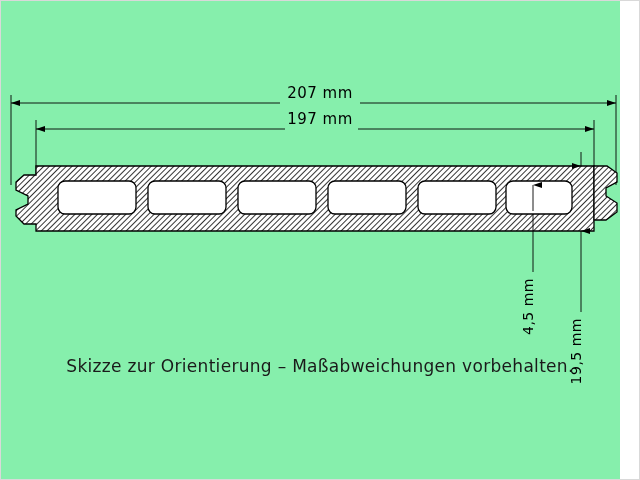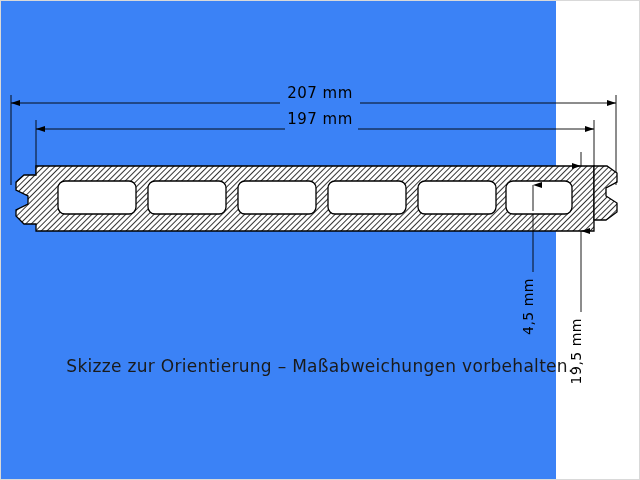--- a/index.html
+++ b/index.html
@@ -9,23 +9,23 @@
   }
   body {
     width: 640px;
     height: 480px;
     font-family: "DejaVu Sans", sans-serif;
     color: #000000;
     overflow: hidden;
   }
   #stage {
     position: relative;
-    width: 556px;
+    width: 620px;
     height: 480px;
-    background: #3b82f6;
+    background: #86efac;
   }
   .frame-border {
     position: absolute;
     left: 0;
     top: 0;
     width: 640px;
     height: 480px;
     box-sizing: border-box;
     border: 1px solid #d9d9d9;
     pointer-events: none;

